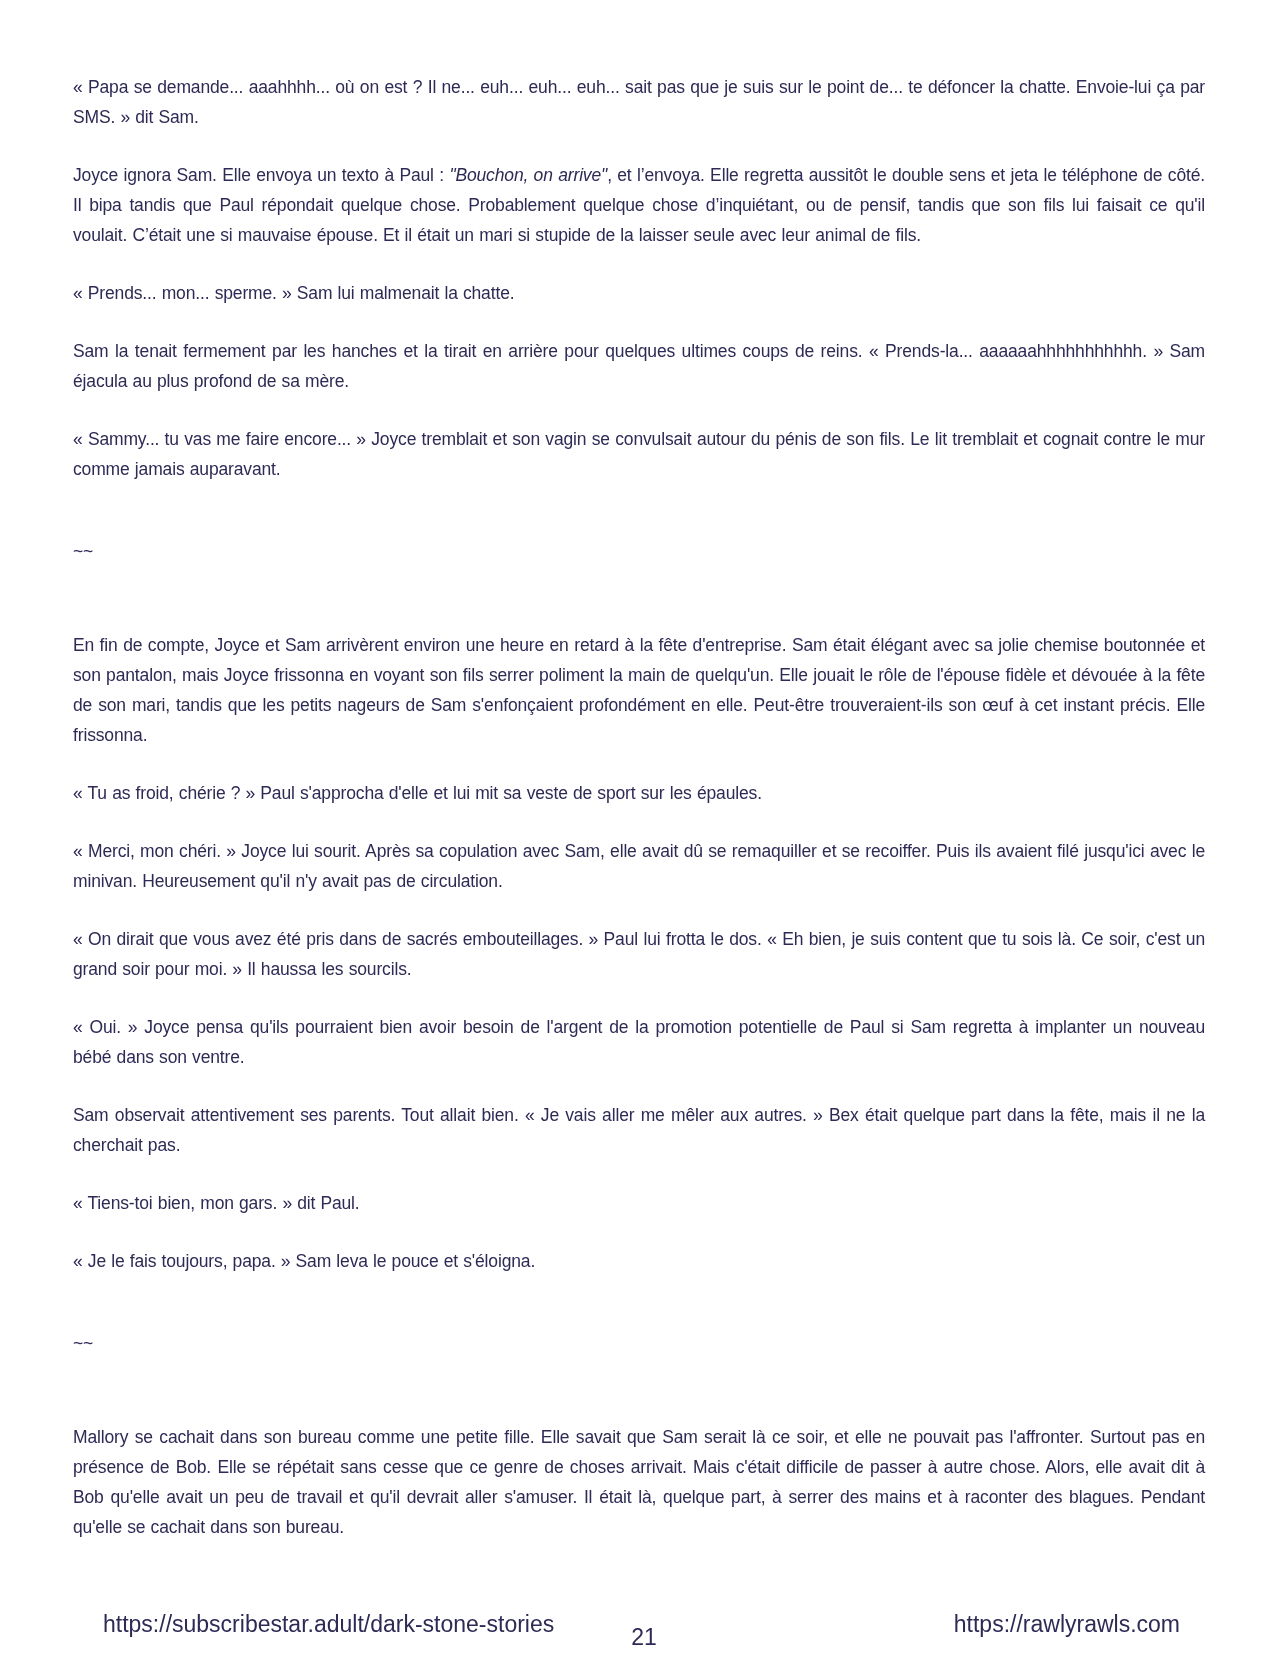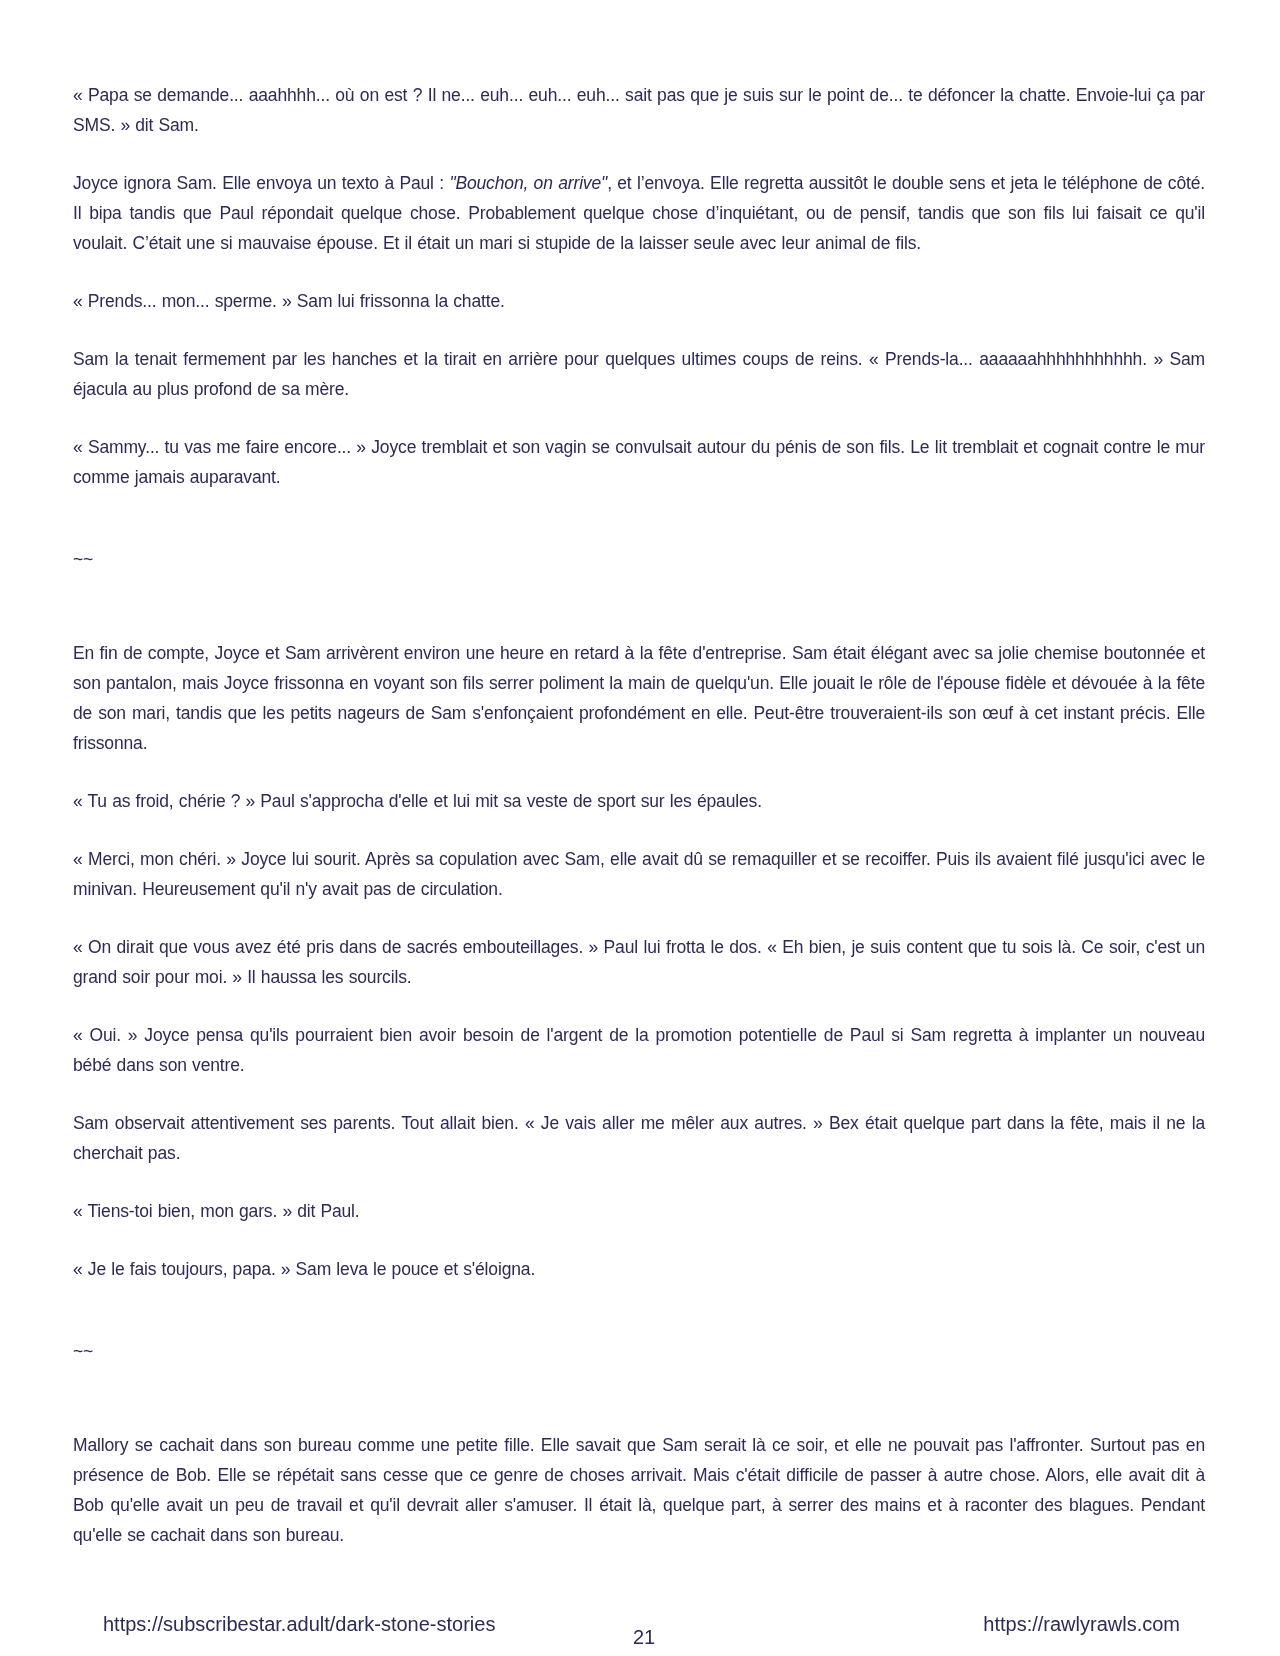--- a/index.html
+++ b/index.html
@@ -13,21 +13,20 @@
     position: relative;
     overflow: hidden;
     font-family: "Liberation Sans", "DejaVu Sans", sans-serif;
     color: #2d2a55;
   }
   .page-content {
     position: absolute;
     top: 72px;
     left: 73px;
     width: 1132px;
-    margin-top: 8px;
   }
   .para {
     margin: 0 0 28px 0;
     font-size: 17.5px;
     line-height: 30px;
     text-align: justify;
     letter-spacing: -0.15px;
     word-spacing: 0.5px;
   }
   .para em {
@@ -39,21 +38,21 @@
     line-height: 30px;
     text-align: left;
     letter-spacing: -0.15px;
   }
   .page-footer {
     position: absolute;
     top: 1612px;
     left: 0;
     width: 1280px;
     height: 24px;
-    font-size: 20px;
+    font-size: 23px;
     line-height: 24px;
     color: #2d2a55;
   }
   .footer-left {
     position: absolute;
     left: 103px;
     top: 0;
   }
   .footer-center {
     position: absolute;
@@ -68,21 +67,21 @@
   }
 </style>
 </head>
 <body>
 
 <main class="page-content">
   <p class="para">« Papa se demande... aaahhhh... où on est ? Il ne... euh... euh... euh... sait pas que je suis sur le point de... te défoncer la chatte. Envoie-lui ça par SMS. » dit Sam.</p>
 
   <p class="para"><span>Joyce ignora Sam. Elle envoya un texto à Paul : </span><em>"Bouchon, on arrive"</em><span>, et l’envoya. Elle regretta aussitôt le double sens et jeta le téléphone de côté. Il bipa tandis que Paul répondait quelque chose. Probablement quelque chose d’inquiétant, ou de pensif, tandis que son fils lui faisait ce qu'il voulait. C’était une si mauvaise épouse. Et il était un mari si stupide de la laisser seule avec leur animal de fils.</span></p>
 
-  <p class="para">« Prends... mon... sperme. » Sam lui frissonna la chatte.</p>
+  <p class="para">« Prends... mon... sperme. » Sam lui malmenait la chatte.</p>
 
   <p class="para">Sam la tenait fermement par les hanches et la tirait en arrière pour quelques ultimes coups de reins. « Prends-la... aaaaaahhhhhhhhhhh. » Sam éjacula au plus profond de sa mère.</p>
 
   <p class="para">« Sammy... tu vas me faire encore... » Joyce tremblait et son vagin se convulsait autour du pénis de son fils. Le lit tremblait et cognait contre le mur comme jamais auparavant.</p>
 
   <p class="divider">~~</p>
 
   <p class="para">En fin de compte, Joyce et Sam arrivèrent environ une heure en retard à la fête d'entreprise. Sam était élégant avec sa jolie chemise boutonnée et son pantalon, mais Joyce frissonna en voyant son fils serrer poliment la main de quelqu'un. Elle jouait le rôle de l'épouse fidèle et dévouée à la fête de son mari, tandis que les petits nageurs de Sam s'enfonçaient profondément en elle. Peut-être trouveraient-ils son œuf à cet instant précis. Elle frissonna.</p>
 
   <p class="para">« Tu as froid, chérie ? » Paul s'approcha d'elle et lui mit sa veste de sport sur les épaules.</p>

